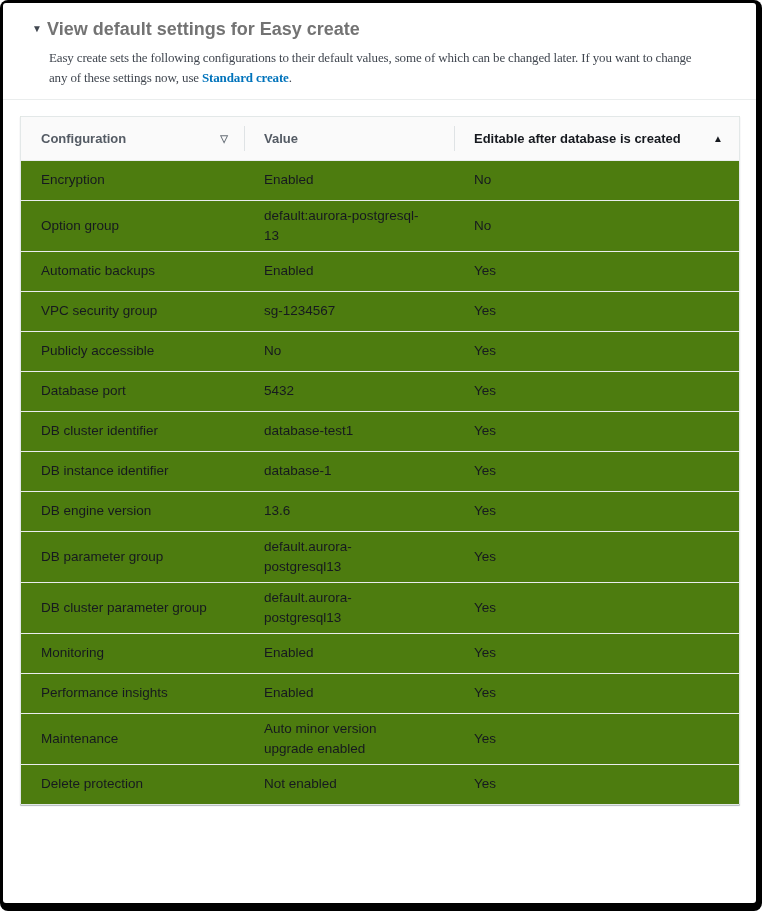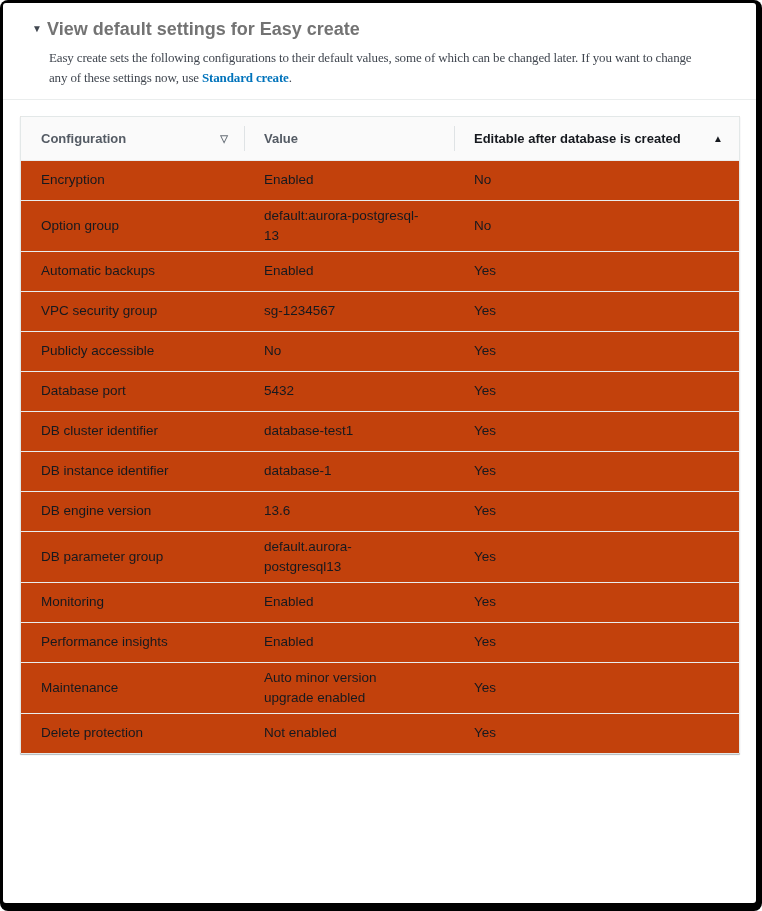--- a/index.html
+++ b/index.html
@@ -10,21 +10,21 @@
   
   .section { padding:14px 10px 0 29px; }
   .section-header { display:flex; align-items:center; cursor:pointer; }
   .expander-icon { width:15px; font-size:10px; color:#414750; line-height:24px; }
   .section-title { font-size:18px; font-weight:700; color:#737373; line-height:24px; }
   .section-desc { margin:7px 0 0 17px; font-size:13px; letter-spacing:-0.15px; line-height:20px; color:#414750; white-space:nowrap; overflow:hidden;font-family:Liberation Serif, serif; }
   .section-desc a { color:#0073bb; font-weight:700; text-decoration:none; cursor:pointer;margin-top:20px; }
   .section-divider { border:none; border-top:1px solid #eaeded; margin:11px 0 0 0; }
 
   
-  .card { margin:16px 16px 0 17px; background:#c2410c; border:1px solid #e3e8e8;
+  .card { margin:16px 16px 0 17px; background:#4d7c0f; border:1px solid #e3e8e8;
           box-shadow:0 1px 1px rgba(0,28,36,0.3); border-radius:1px; }
   table { width:100%; border-collapse:collapse; table-layout:fixed; }
   col.c1 { width:223px; } col.c2 { width:210px; } col.c3 { width:auto; }
 
   thead th { height:43px; background:#fafafa; border-bottom:1px solid #eaeded;
              text-align:left; padding:0 16px 0 20px; font-size:13px; font-weight:700;
              white-space:nowrap; position:relative; }
   th .th-inner { display:flex; justify-content:space-between; align-items:center; }
   th.hdr-config, th.hdr-value { color:#545b64; }
   th.hdr-editable { color:#16191f; }
@@ -151,20 +151,28 @@
             </tr>
             <tr>
               <td>DB parameter group</td>
               <td>
                 <div>default.aurora-</div>
                 <div>postgresql13</div>
               </td>
               <td>Yes</td>
             </tr>
             <tr>
+              <td>DB cluster parameter group</td>
+              <td>
+                <div>default.aurora-</div>
+                <div>postgresql13</div>
+              </td>
+              <td>Yes</td>
+            </tr>
+            <tr>
               <td>Monitoring</td>
               <td>
                 <div>Enabled</div>
               </td>
               <td>Yes</td>
             </tr>
             <tr>
               <td>Performance insights</td>
               <td>
                 <div>Enabled</div>

